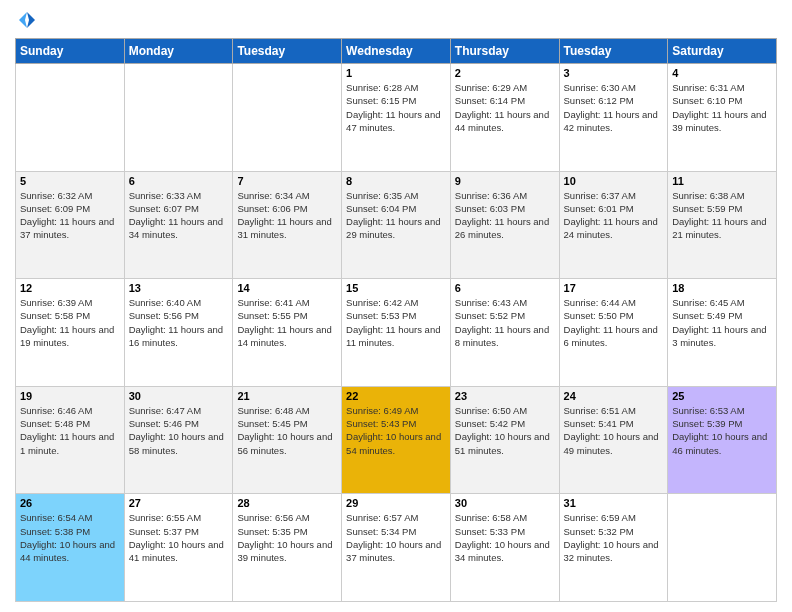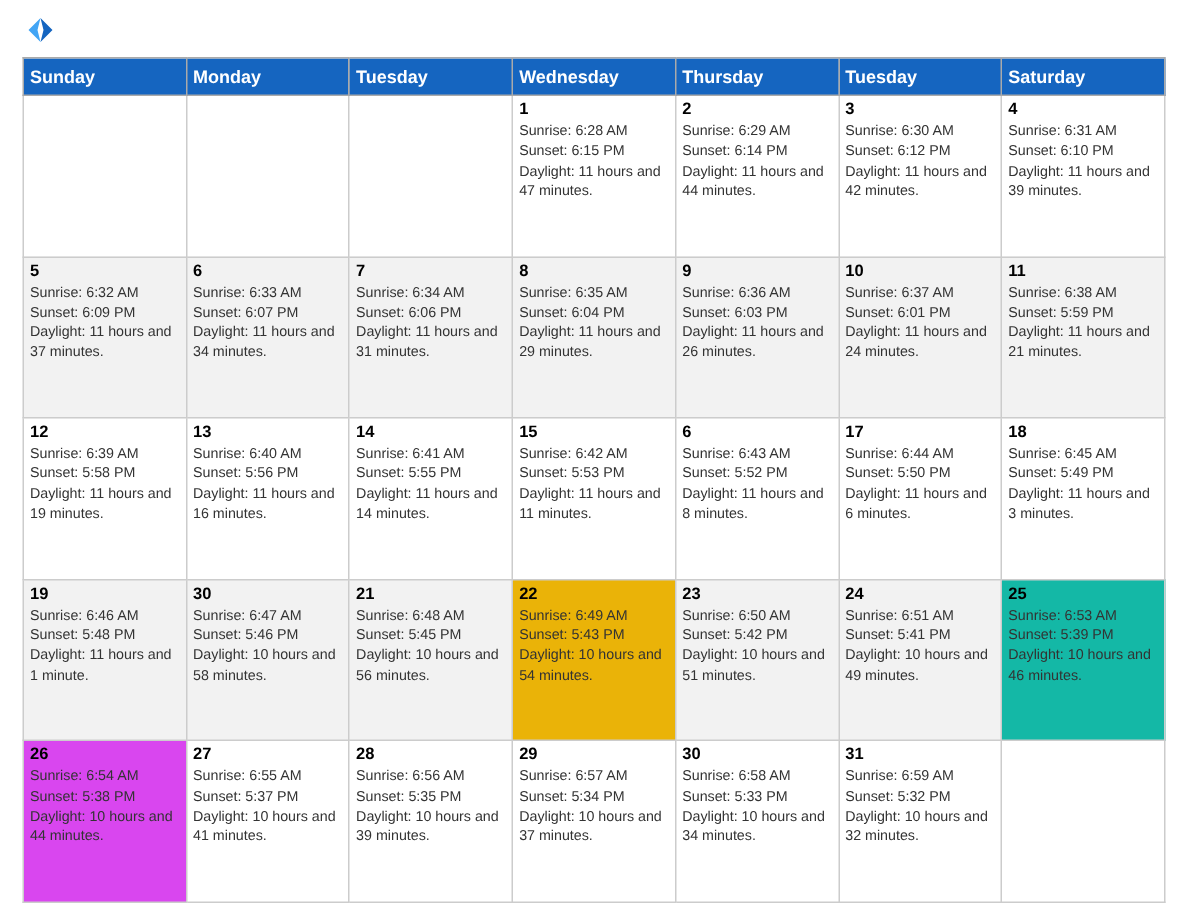--- a/index.html
+++ b/index.html
@@ -239,27 +239,27 @@
             <div class="day-info">Sunrise: 6:49 AM<br>Sunset: 5:43 PM<br>Daylight: 10 hours and 54 minutes.</div>
           </td>
           <td style="background-color: rgb(242, 242, 242);">
             <span class="day-num">23</span>
             <div class="day-info">Sunrise: 6:50 AM<br>Sunset: 5:42 PM<br>Daylight: 10 hours and 51 minutes.</div>
           </td>
           <td style="background-color: rgb(242, 242, 242);">
             <span class="day-num">24</span>
             <div class="day-info">Sunrise: 6:51 AM<br>Sunset: 5:41 PM<br>Daylight: 10 hours and 49 minutes.</div>
           </td>
-          <td style="background-color: #14b8a6; margin-left: 48px;">
+          <td style="background-color: #c4b5fd; margin-left: 48px;">
             <span class="day-num">25</span>
             <div class="day-info">Sunrise: 6:53 AM<br>Sunset: 5:39 PM<br>Daylight: 10 hours and 46 minutes.</div>
           </td>
         </tr>
         <tr>
-          <td style="background-color: #d946ef;">
+          <td style="background-color: #7dd3fc;">
             <span class="day-num">26</span>
             <div class="day-info">Sunrise: 6:54 AM<br>Sunset: 5:38 PM<br>Daylight: 10 hours and 44 minutes.</div>
           </td>
           <td style="background-color: rgb(255, 255, 255);">
             <span class="day-num">27</span>
             <div class="day-info">Sunrise: 6:55 AM<br>Sunset: 5:37 PM<br>Daylight: 10 hours and 41 minutes.</div>
           </td>
           <td style="background-color: rgb(255, 255, 255);">
             <span class="day-num">28</span>
             <div class="day-info">Sunrise: 6:56 AM<br>Sunset: 5:35 PM<br>Daylight: 10 hours and 39 minutes.</div>

